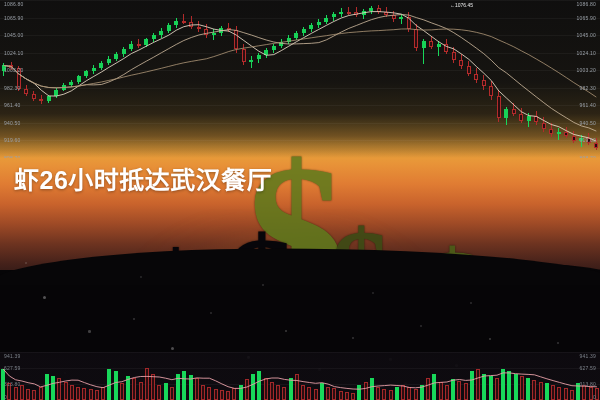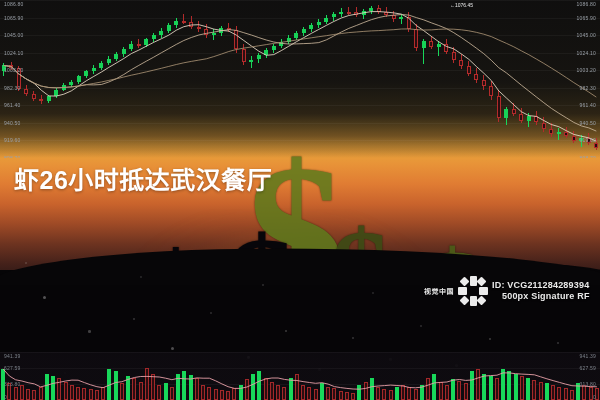--- a/index.html
+++ b/index.html
@@ -737,31 +737,14 @@
         <div class="axlabel dim right" style="right: 4px; top: 16.0002px;">627.59</div>
         <div class="axlabel dim right" style="right: 4px; top: 31.9998px;">313.80</div>
         <div class="axlabel dim right" style="right: 4px; top: 45px;">0</div>
       </div>
   </div>
 
   <div class="headline">
     <span class="l2">虾26小时抵达武汉餐厅</span>
   </div>
 
-  <div class="wm">
-    <span class="wm-cn">视觉中国</span>
-    <span class="wm-mark">
-      <i style="left:12px;top:0px;width:7px;height:10px;"></i>
-      <i style="left:12px;top:20px;width:7px;height:10px;"></i>
-      <i style="left:0px;top:11px;width:9px;height:8px;"></i>
-      <i style="left:21px;top:11px;width:9px;height:8px;"></i>
-      <i style="left:3px;top:2px;width:7px;height:7px;transform:rotate(45deg);"></i>
-      <i style="left:20px;top:2px;width:7px;height:7px;transform:rotate(-45deg);"></i>
-      <i style="left:3px;top:21px;width:7px;height:7px;transform:rotate(-45deg);"></i>
-      <i style="left:20px;top:21px;width:7px;height:7px;transform:rotate(45deg);"></i>
-    </span>
-    <span class="wm-txt">
-      <span class="wm-id">ID: VCG211284289394</span>
-      <span class="wm-sig">500px Signature RF</span>
-    </span>
-  </div>
 
 </div>
 
 </body></html>

